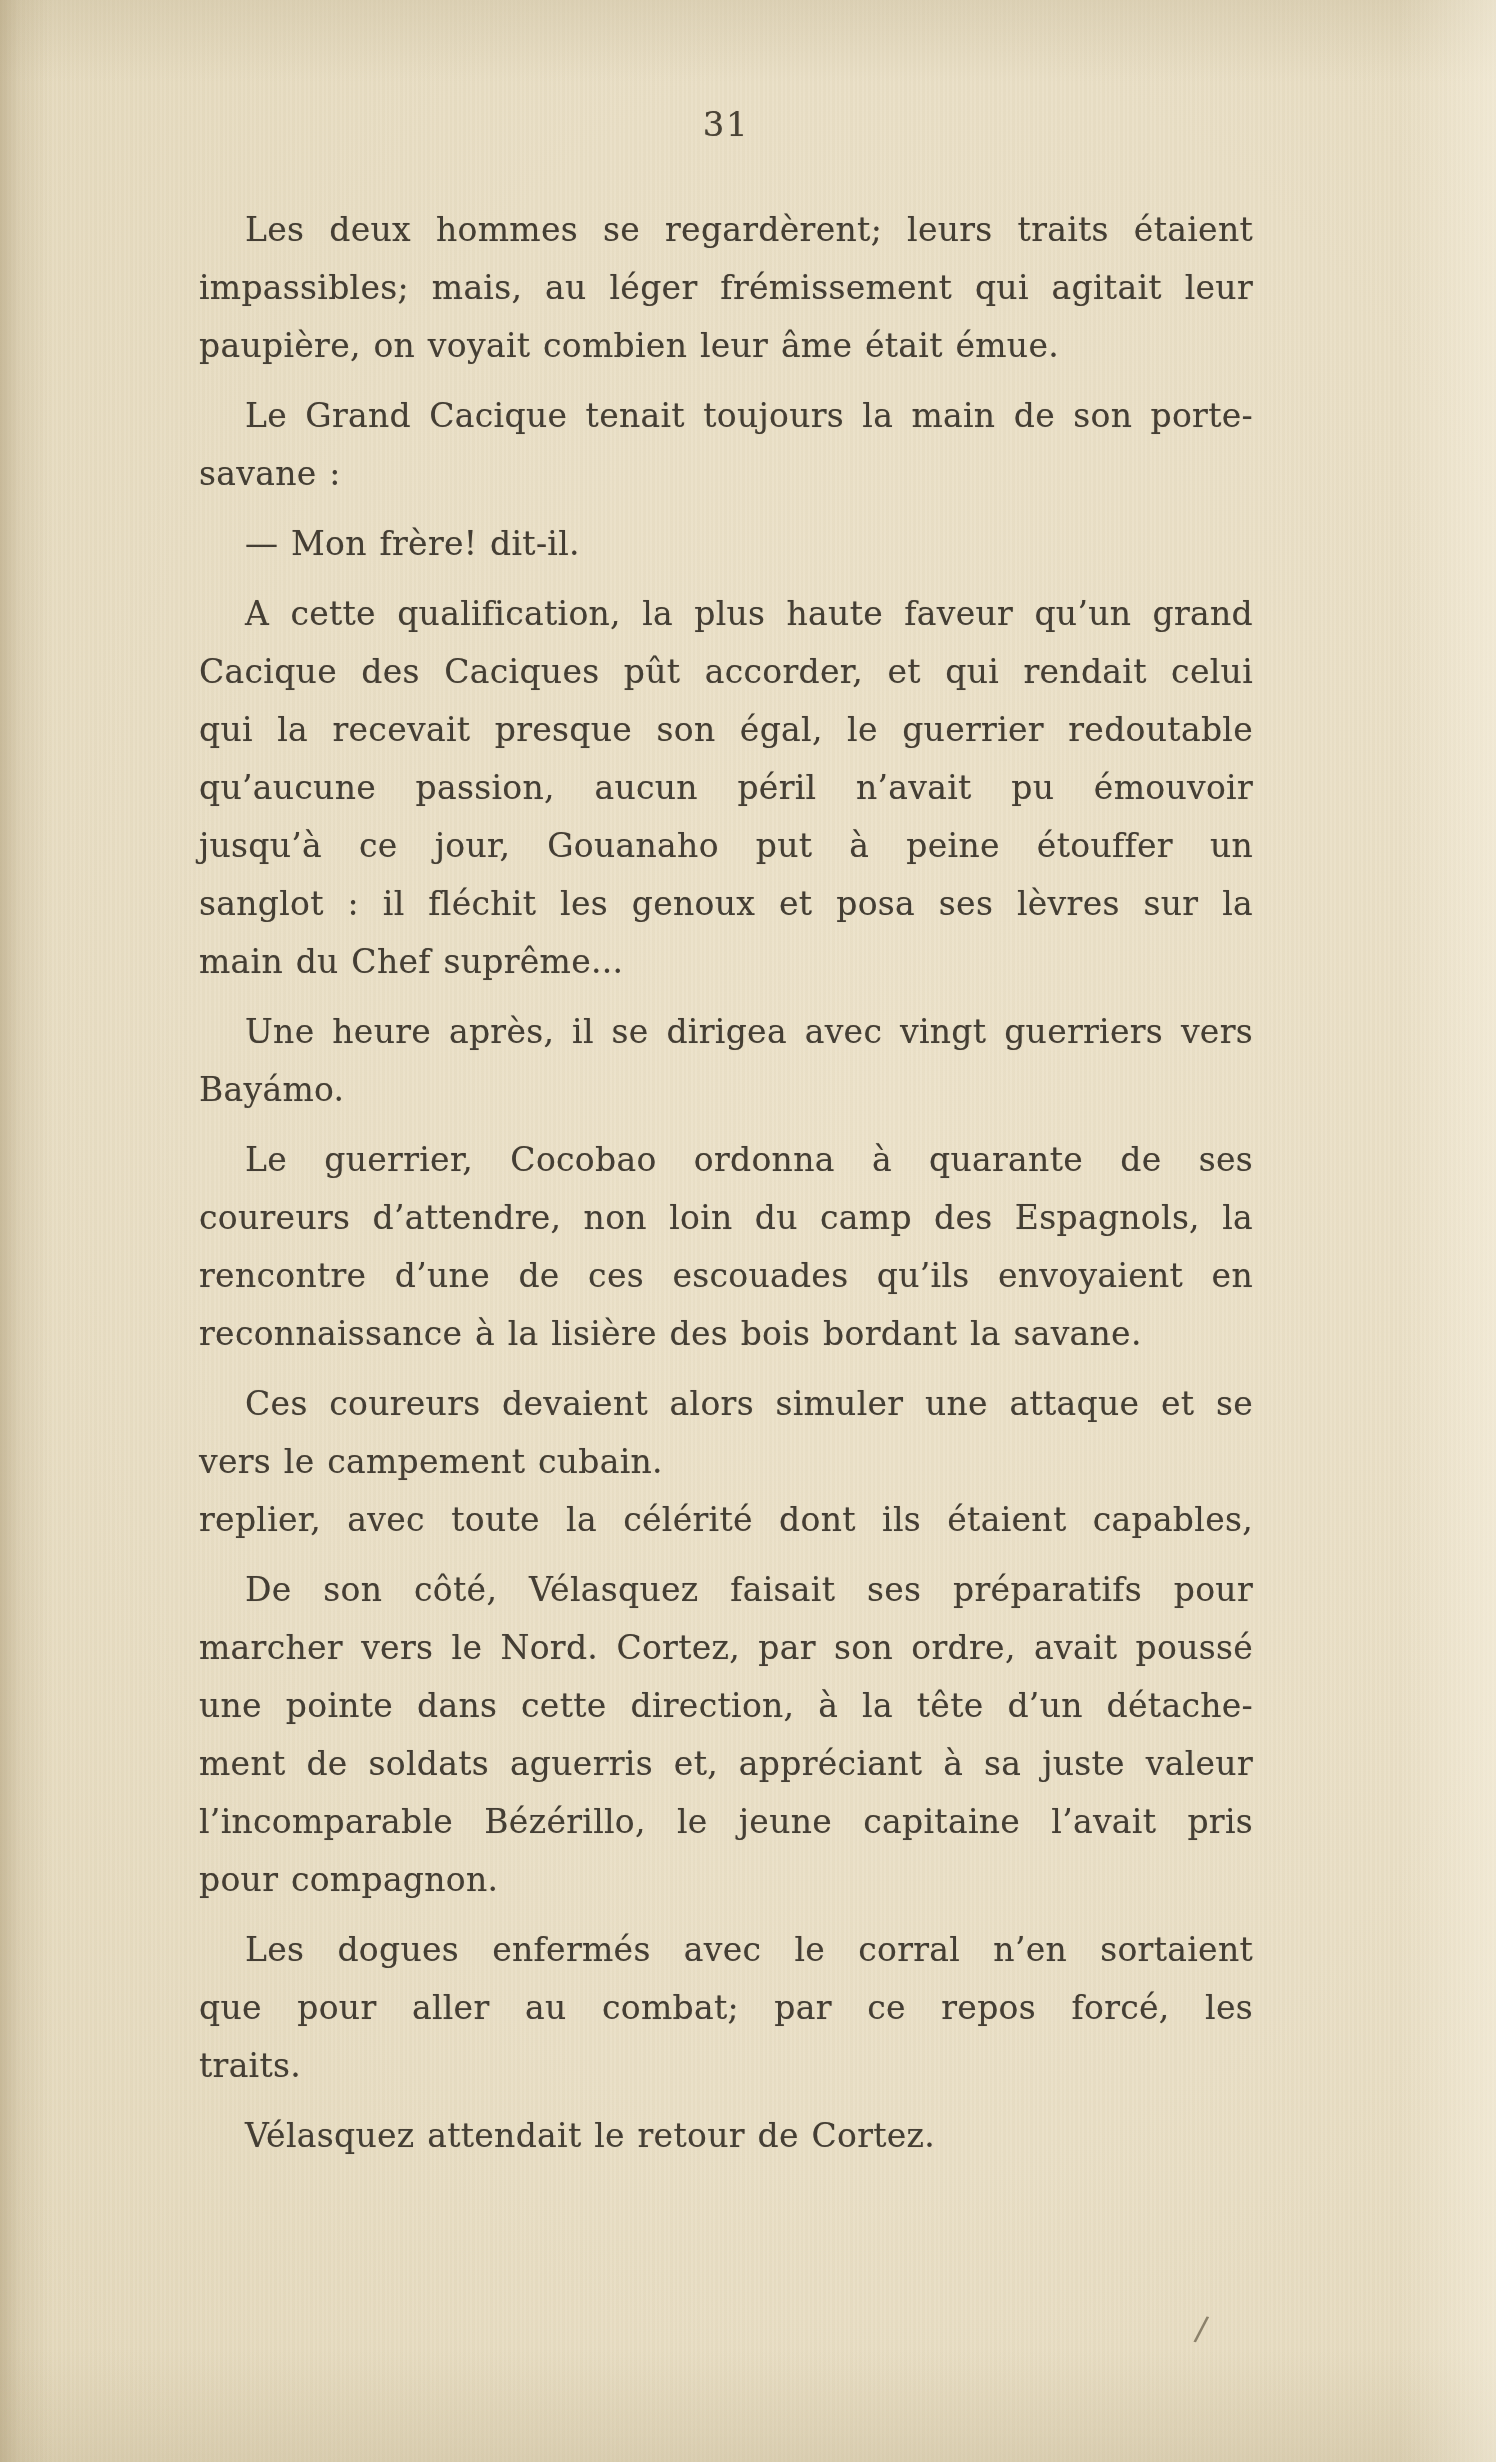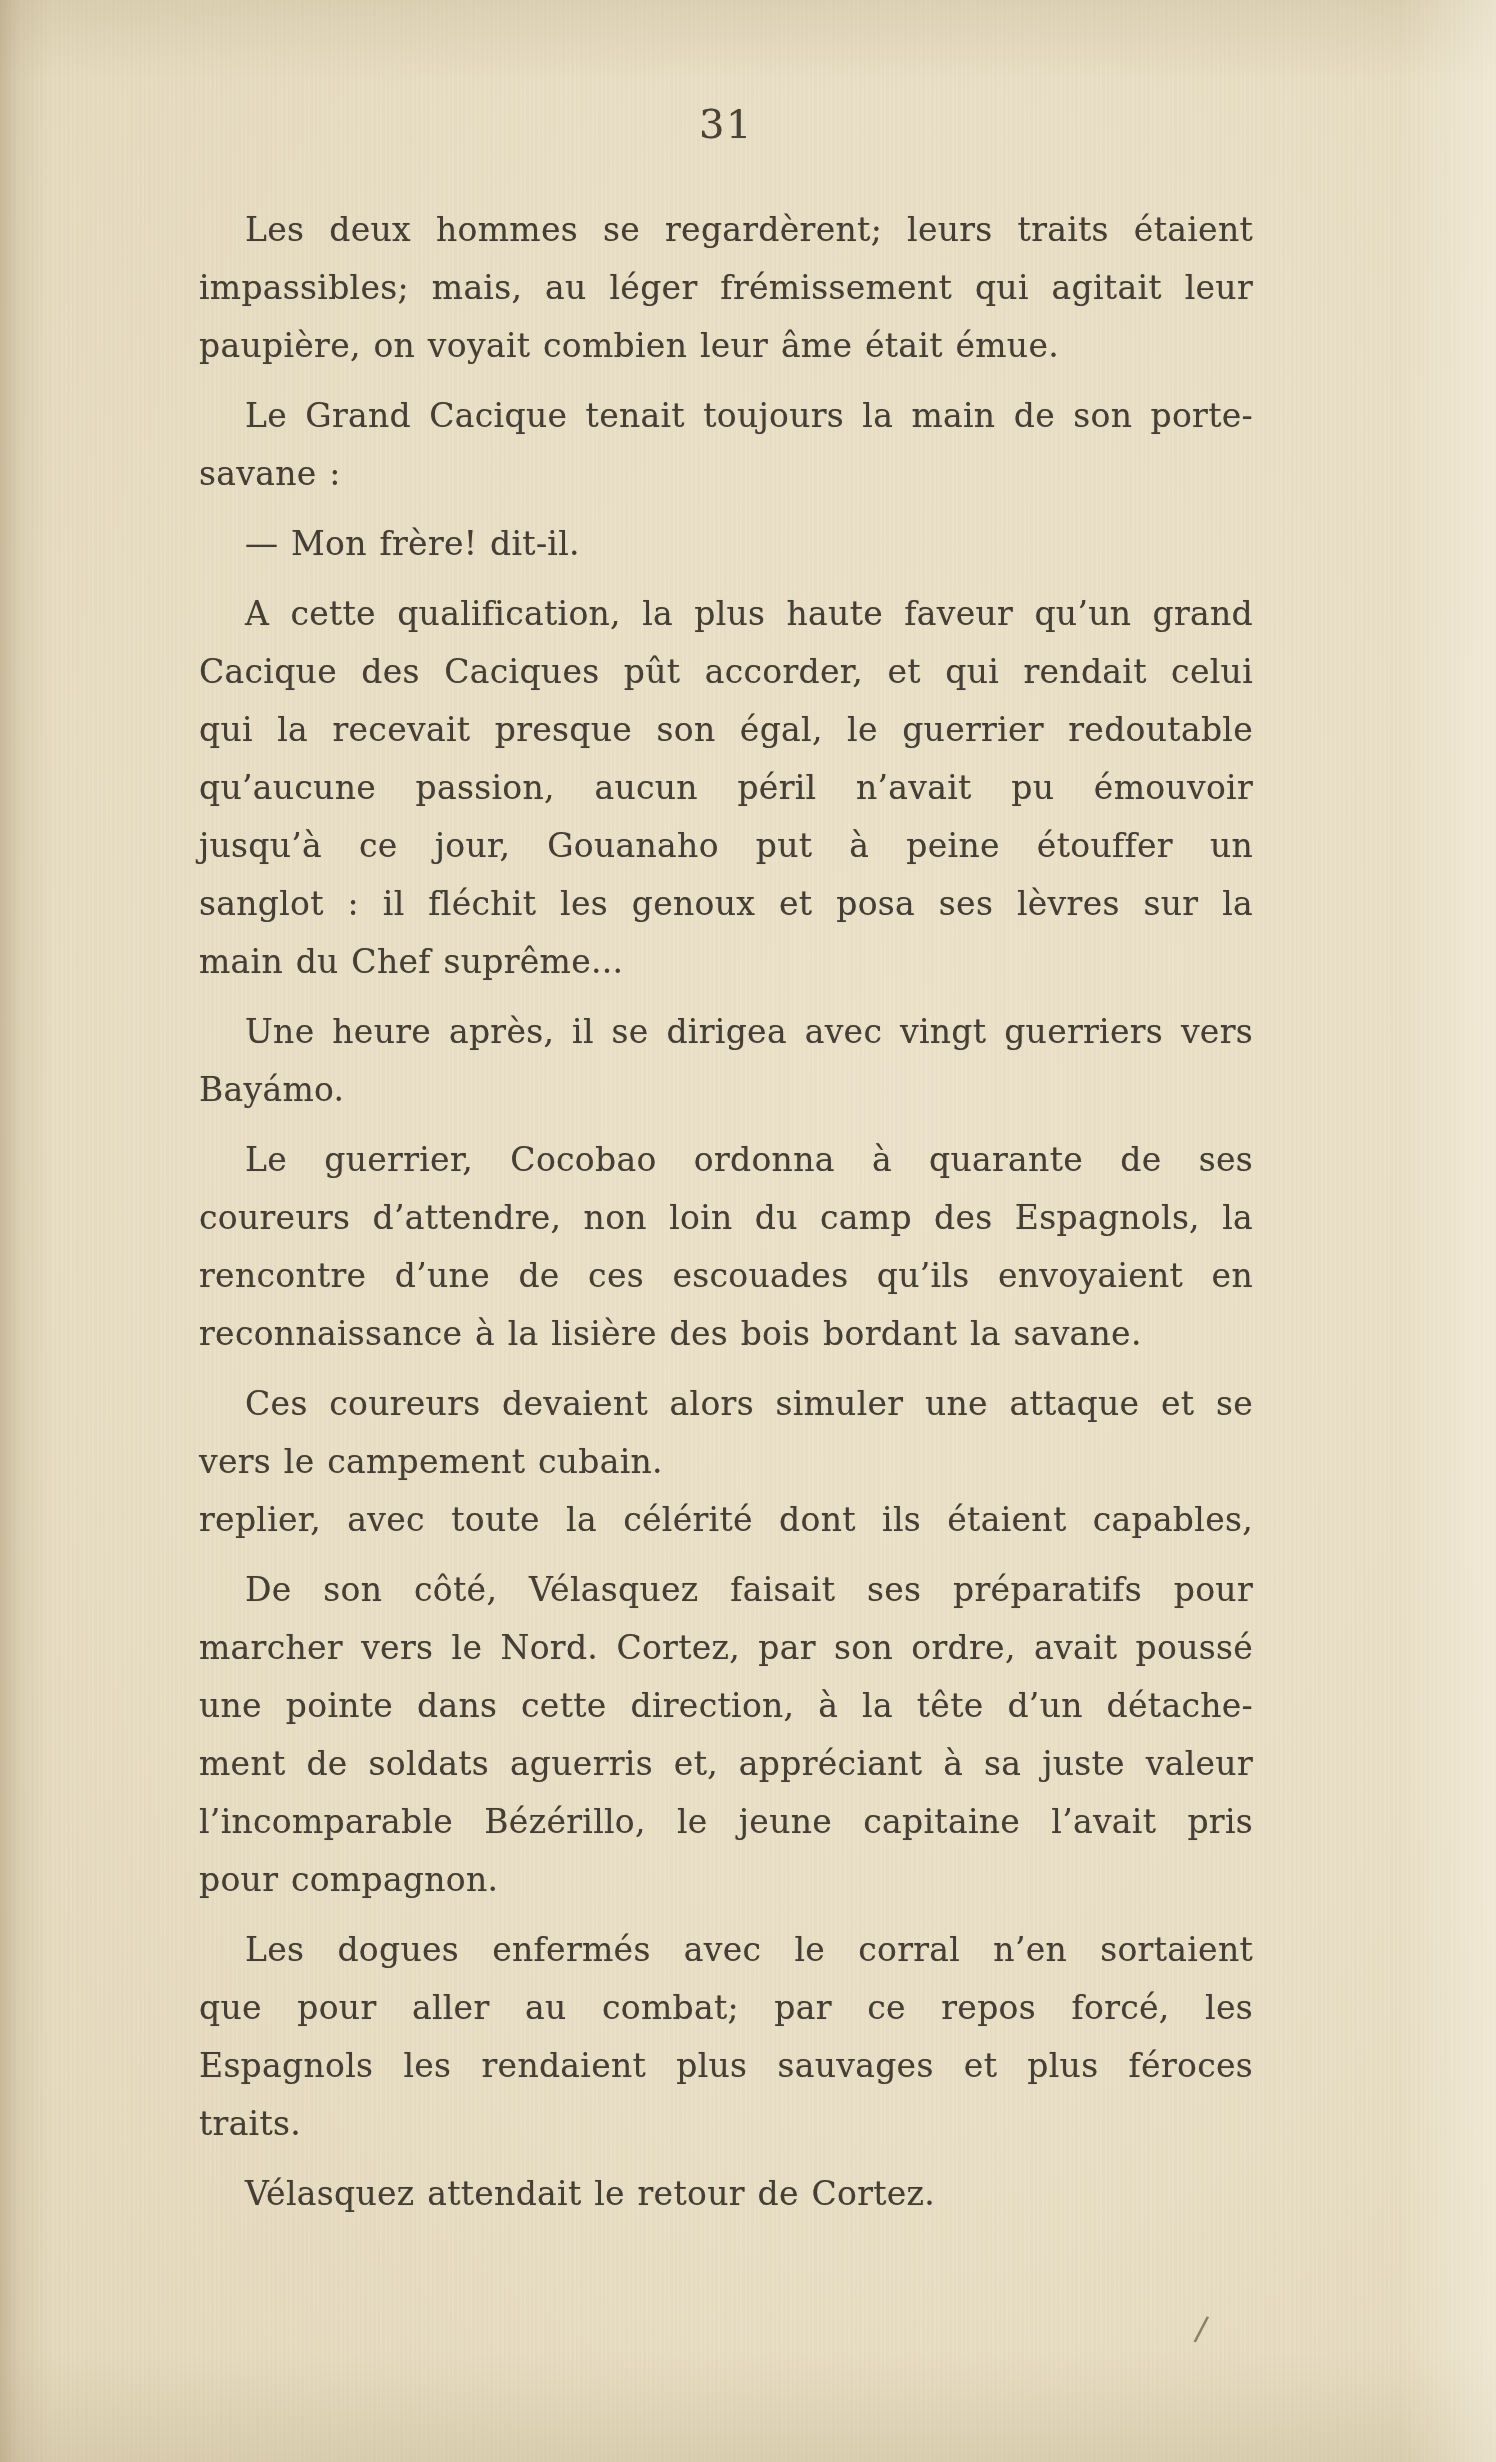--- a/index.html
+++ b/index.html
@@ -21,21 +21,21 @@
       radial-gradient(ellipse at 60% 45%, #ece2ca 0%, #e9dfc6 55%, #e3d8bb 100%);
     font-family: "DejaVu Serif", "Liberation Serif", serif;
     color: #443e34;
   }
   .page-number {
     position: absolute;
     top: 103px;
     left: 187px;
     width: 1078px;
     text-align: center;
-    font-size: 40px;
+    font-size: 34px;
     line-height: 42px;
     color: #4a4336;
     letter-spacing: 1.5px;
     text-shadow: 0 0 0.7px rgba(70,62,48,0.45);
   }
   .text-block {
     position: absolute;
     top: 189px;
     left: 187px;
     width: 1078px;
@@ -115,21 +115,20 @@
         <div class="line first">De son côté, Vélasquez faisait ses préparatifs pour</div>
         <div class="line">marcher vers le Nord. Cortez, par son ordre, avait poussé</div>
         <div class="line">une pointe dans cette direction, à la tête d’un détache-</div>
         <div class="line">ment de soldats aguerris et, appréciant à sa juste valeur</div>
         <div class="line">l’incomparable Bézérillo, le jeune capitaine l’avait pris</div>
         <div class="line last">pour compagnon.</div>
       </div>
       <div class="paragraph">
         <div class="line first">Les dogues enfermés avec le corral n’en sortaient</div>
         <div class="line">que pour aller au combat; par ce repos forcé, les</div>
-        <div class="line">Espagnols les rendaient plus sauvages et plus féroces</div>
         <div class="line last">traits.</div>
       </div>
       <div class="paragraph">
         <div class="line first last">Vélasquez attendait le retour de Cortez.</div>
       </div>
     </div>
 
   <div class="stray-mark">/</div>
 </div>
 

